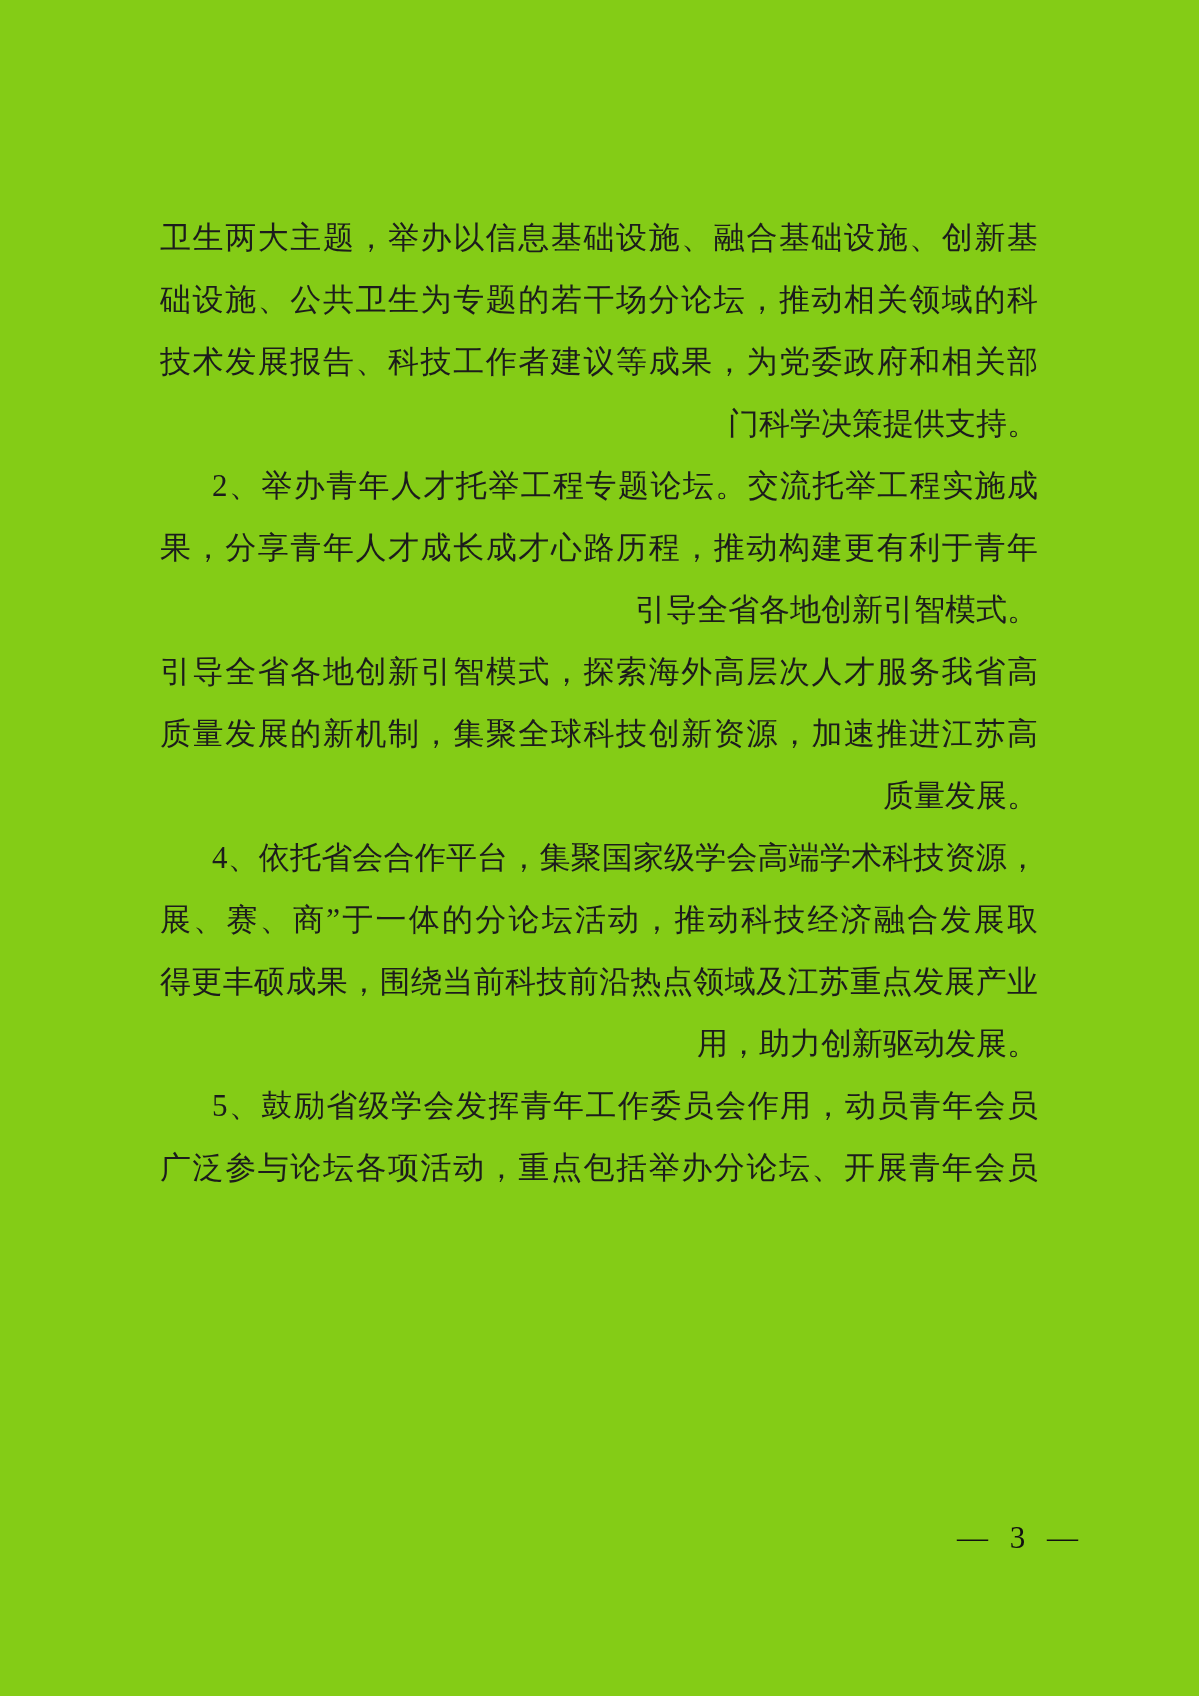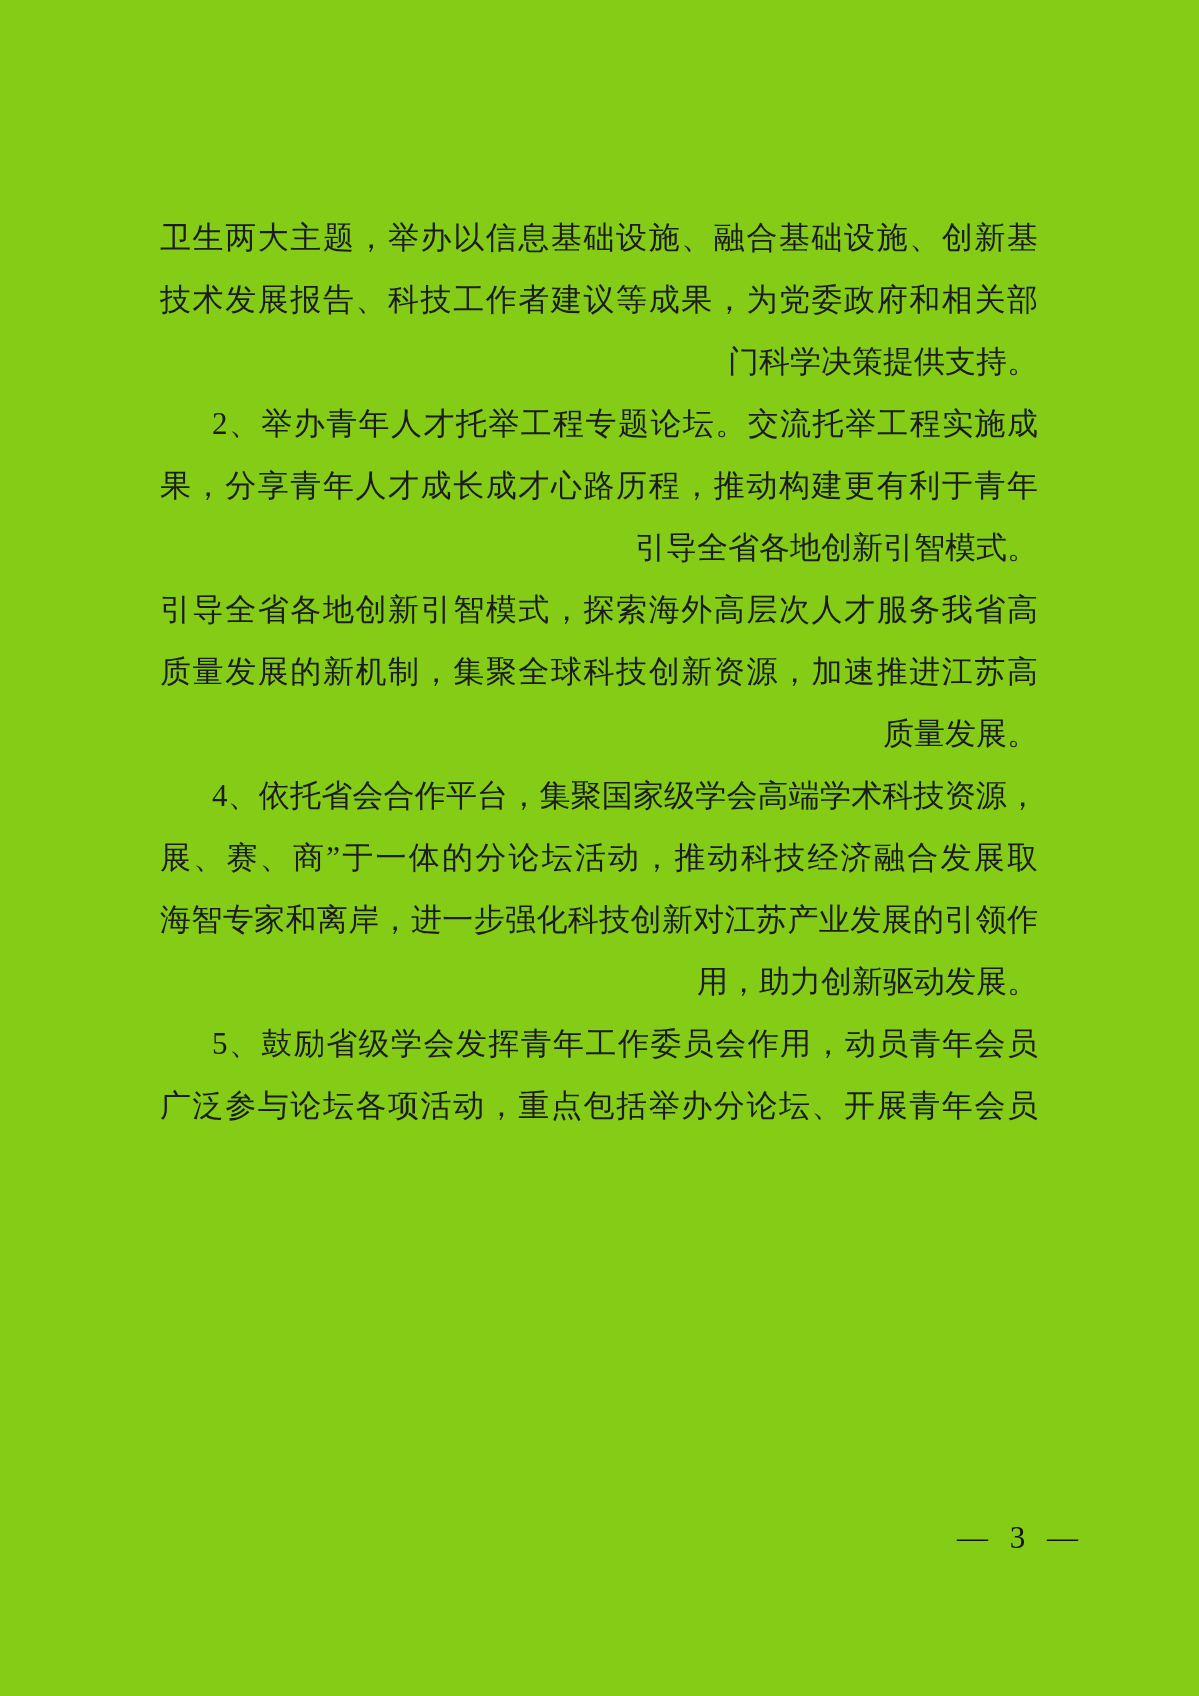--- a/index.html
+++ b/index.html
@@ -52,29 +52,30 @@
     word-spacing: 10px;
     color: #111111;
   }
 </style>
 </head>
 <body>
 
 <div class="page">
   <div class="body-text">
     <div class="ln">卫生两大主题，举办以信息基础设施、融合基础设施、创新基</div>
+    <div class="ln">础设施、公共卫生为专题的若干场分论坛，推动相关领域的科</div>
     <div class="ln">技术发展报告、科技工作者建议等成果，为党委政府和相关部</div>
     <div class="ln end">门科学决策提供支持。</div>
     <div class="ln indent">2、举办青年人才托举工程专题论坛。交流托举工程实施成</div>
     <div class="ln">果，分享青年人才成长成才心路历程，推动构建更有利于青年</div>
     <div class="ln end">引导全省各地创新引智模式。</div>
     <div class="ln">引导全省各地创新引智模式，探索海外高层次人才服务我省高</div>
     <div class="ln">质量发展的新机制，集聚全球科技创新资源，加速推进江苏高</div>
     <div class="ln end">质量发展。</div>
     <div class="ln indent">4、依托省会合作平台，集聚国家级学会高端学术科技资源，</div>
     <div class="ln">展、赛、商”于一体的分论坛活动，推动科技经济融合发展取</div>
-    <div class="ln">海智专家和离岸，进一步强化科技创新对江苏产业发展的引领作</div>
+    <div class="ln">得更丰硕成果，围绕当前科技前沿热点领域及江苏重点发展产业</div>
     <div class="ln end">用，助力创新驱动发展。</div>
     <div class="ln indent">5、鼓励省级学会发挥青年工作委员会作用，动员青年会员</div>
     <div class="ln">广泛参与论坛各项活动，重点包括举办分论坛、开展青年会员</div>
   </div>
   <div class="footer">— 3 —</div>
 </div>
 
 </body></html>

